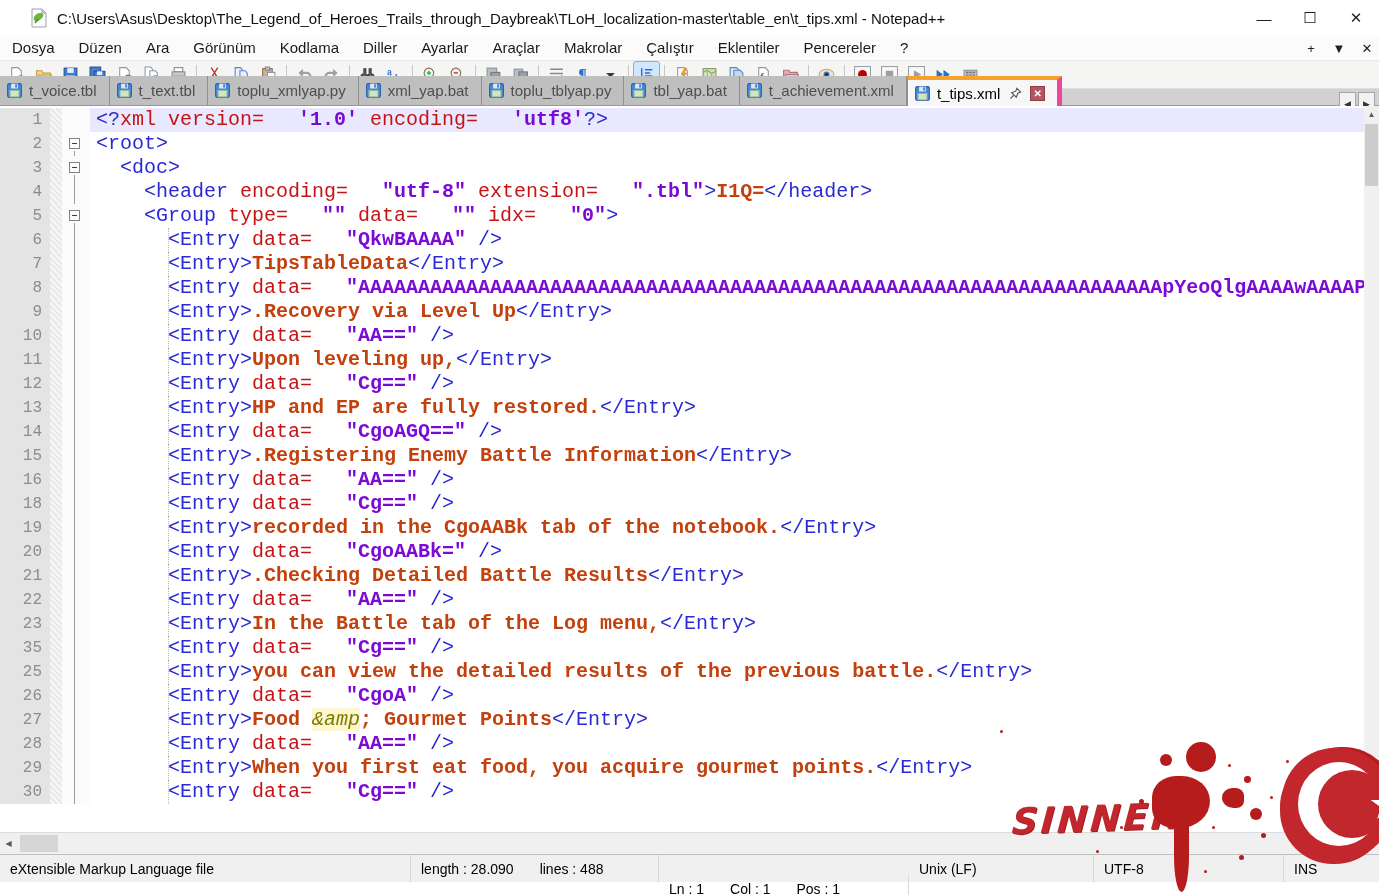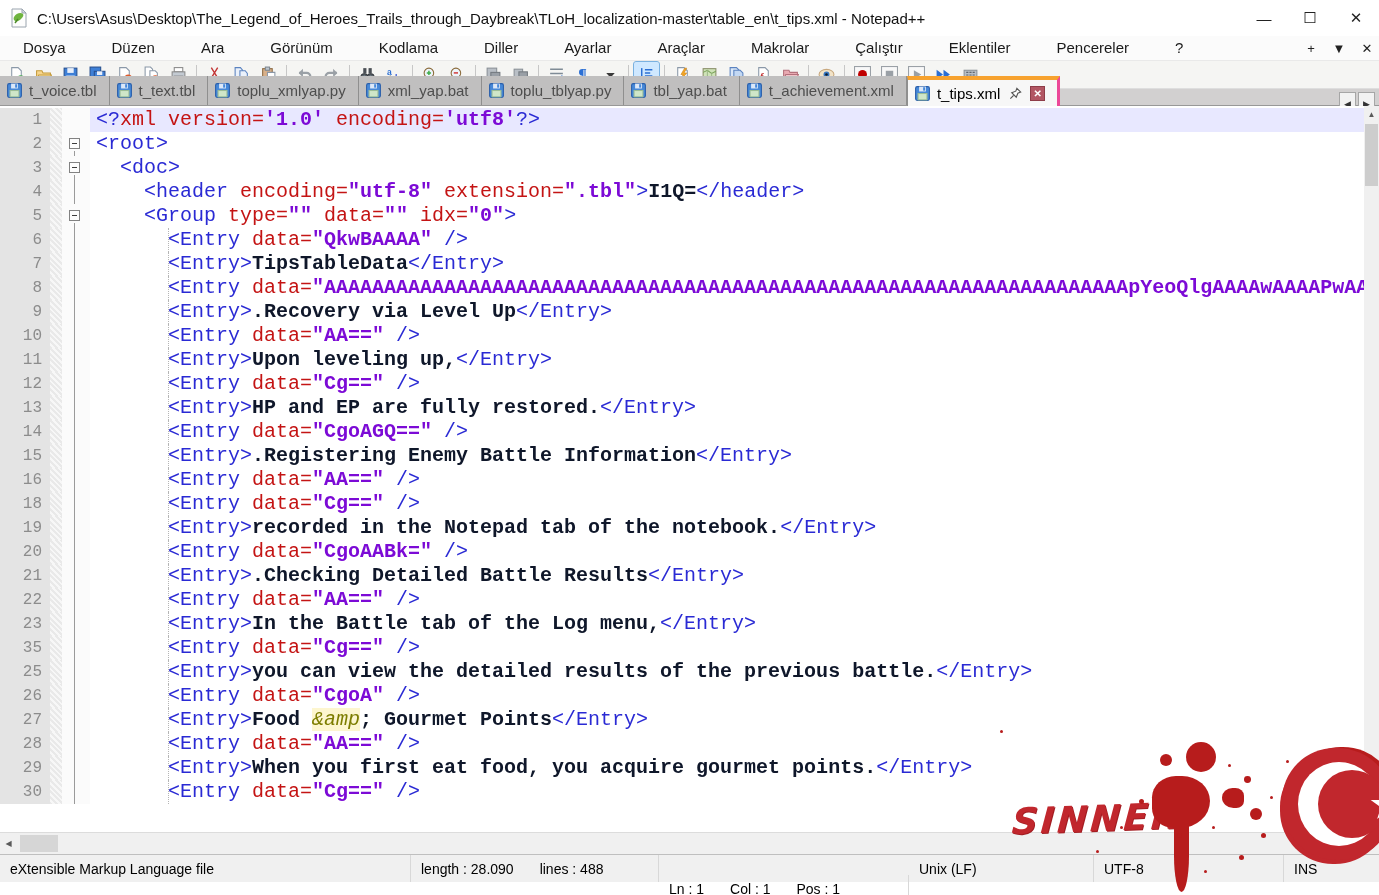--- a/index.html
+++ b/index.html
@@ -1,43 +1,43 @@
 <!DOCTYPE html>
 <html><head>
 <meta charset="utf-8">
 <style>
   * { margin:0; padding:0; box-sizing:border-box; }
   html,body { width:1379px; height:895px; overflow:hidden; font-family:"Liberation Sans", sans-serif; }
   .window { position:relative; width:1379px; height:895px; background:#fff; outline:1px solid #9b9b9b; overflow:hidden; }
 
   
-  .titlebar { height:36px; background:#ffffff; display:flex; align-items:center; position:relative; }
+  .titlebar { height:36px; background:#ffffff; display:flex; align-items:center; position:relative;padding-left:20px; }
   .app-icon { width:20px; height:20px; margin:0 8px 0 9px; }
   .title-text { font-size:15px; color:#111; white-space:nowrap; }
   .win-controls { position:absolute; right:0; top:0; height:36px; display:flex; }
   .win-btn { width:46px; height:36px; display:flex; align-items:center; justify-content:center; font-size:15px; color:#222; }
 
   
   .menubar { height:24px; background:#fbfbfb; display:flex; align-items:center; position:relative; font-size:15px; color:#1a1a1a; }
-  .mi { padding:0 23px; height:24px; line-height:24px; cursor:default; }
+  .mi { padding:0 12px; height:24px; line-height:24px; cursor:default; }
   .menu-right { position:absolute; right:2px; top:0; height:24px; display:flex; align-items:center; gap:12px; padding-right:2px; }
   .mr { font-size:13px; color:#222; width:16px; text-align:center; }
 
   
   .toolbar { height:29px; background:#f5f5f3; border-top:1px solid #e9e9e9; border-bottom:1px solid #dedede; display:flex; align-items:center; padding-left:3px; }
   .tbtn { width:25px; height:25px; display:flex; align-items:center; justify-content:center; margin:0 1px; border-radius:2px; }
   .tbtn svg { width:17px; height:17px; }
   .tbtn.active { background:#cfe8ff; outline:1px solid #7ab1e0; }
   .tsep { width:1px; height:20px; background:#c7c7c7; margin:0 4px; }
 
   
   .tabbar { height:17px; background:#d2d0d0; display:flex; align-items:flex-end; border-bottom:1px solid #989898; position:relative; }
   .tab { height:29px; display:flex; align-items:center; padding:0 12px 0 6px; background:#c0bfbf; border-right:1px solid #8f8f8f; font-size:15px; color:#4e4e4e; white-space:nowrap; position:relative; }
   .tab .ticon { width:17px; height:17px; margin-right:6px; flex:0 0 auto; }
-  .tab.active { background:#f7f7f7; color:#000; height:30px; border-top:4px solid #f7a22e; margin-bottom:-1px; z-index:2; border-right:3px solid #ec4899; border-left:1px solid #8f8f8f; }
+  .tab.active { background:#f7f7f7; color:#000; height:30px; border-top:4px solid #f7a22e; margin-bottom:-1px; z-index:2; border-right:5px solid #ec4899; border-left:1px solid #8f8f8f; }
   .tab.active .pin { margin-left:8px; width:15px; height:15px; }
   .tab .closebox { margin-left:7px; width:15px; height:15px; background:#b25663; border:1px solid #8e3d49; color:#fff; font-size:10px; line-height:13px; text-align:center; font-weight:bold; }
   .tabnav { position:absolute; right:4px; top:3px; display:flex; gap:2px; }
   .tabnav .nbtn { width:17px; height:23px; background:#f2f2f2; border:1px solid #a6a6a6; font-size:9px; color:#333; display:flex; align-items:center; justify-content:center; }
 
   
   .editor { position:relative; height:726px; background:#fff; overflow:hidden; }
   .lines { padding-top:2px; margin-right:15px; }
   .row { display:flex; height:24px; }
   .num { width:50px; flex:0 0 auto; background:#e4e4e4; color:#8c8c8c; font:16px/24px "Liberation Mono", monospace; text-align:right; padding-right:8px; }
@@ -46,22 +46,22 @@
   .fbox{ position:absolute; left:7px; top:6px; width:11px; height:11px; border:1px solid #828282; background:#fcfcfc; }
   .fbox::after{ content:""; position:absolute; left:2px; right:2px; top:4px; height:1px; background:#3c3c3c; }
   .fline{ position:absolute; left:12px; width:1px; background:#9a9a9a; }
   .fbelow{ top:19px; bottom:0; }
   .ffull{ top:0; bottom:0; }
   .code { flex:1 1 auto; padding-left:6px; font:20px/24px "Liberation Mono", monospace; white-space:pre; overflow:hidden; position:relative; color:#000; }
   .code.hl { background:#e8e8ff; }
   .code.guide::before { content:""; position:absolute; left:78px; top:0; bottom:0; border-left:1px dotted #b5b5b5; }
   .code .d { color:#2a2ad4; }
   .code .a { color:#c41414; }
-  .code .v { color:#7c0ad6; font-weight:bold; }
-  .code .t { color:#0f172a; font-weight:bold; }
+  .code .v { color:#7c0ad6; font-weight:bold;margin-left:34px; }
+  .code .t { color:#c2410c; font-weight:bold; }
   .code .e { color:#7d7d00; font-style:italic; background:#fdf6cf; }
   .code .p { color:#000; }
 
   
   .vscroll { position:absolute; top:0; right:0; width:15px; height:726px; background:#f0f0f0; }
   .varrow { position:absolute; left:0; width:15px; height:17px; color:#5a5a5a; font-size:8px; display:flex; align-items:center; justify-content:center; }
   .vthumb { position:absolute; left:1px; width:13px; top:18px; height:62px; background:#cdcdcd; }
   .hscroll { position:relative; height:22px; background:#f0f0f0; border-top:1px solid #dcdcdc; }
   .harrow { position:absolute; top:0; width:17px; height:21px; color:#5a5a5a; font-size:8px; display:flex; align-items:center; justify-content:center; }
   .hthumb { position:absolute; left:20px; top:2px; width:38px; height:17px; background:#d6d6d6; }
@@ -606,21 +606,21 @@
             <div class="fline ffull"></div>
           </div>
           <div class="code guide"><span class="p">      </span><span class="d">&lt;Entry </span><span class="a">data=</span><span class="v">"Cg=="</span><span class="d"> /&gt;</span></div>
         </div>
         <div class="row">
           <div class="num">19</div>
           <div class="bm"></div>
           <div class="fold">
             <div class="fline ffull"></div>
           </div>
-          <div class="code guide"><span class="p">      </span><span class="d">&lt;Entry&gt;</span><span class="t">recorded in the Notepad tab of the notebook.</span><span class="d">&lt;/Entry&gt;</span></div>
+          <div class="code guide"><span class="p">      </span><span class="d">&lt;Entry&gt;</span><span class="t">recorded in the CgoAABk tab of the notebook.</span><span class="d">&lt;/Entry&gt;</span></div>
         </div>
         <div class="row">
           <div class="num">20</div>
           <div class="bm"></div>
           <div class="fold">
             <div class="fline ffull"></div>
           </div>
           <div class="code guide"><span class="p">      </span><span class="d">&lt;Entry </span><span class="a">data=</span><span class="v">"CgoAABk="</span><span class="d"> /&gt;</span></div>
         </div>
         <div class="row">

